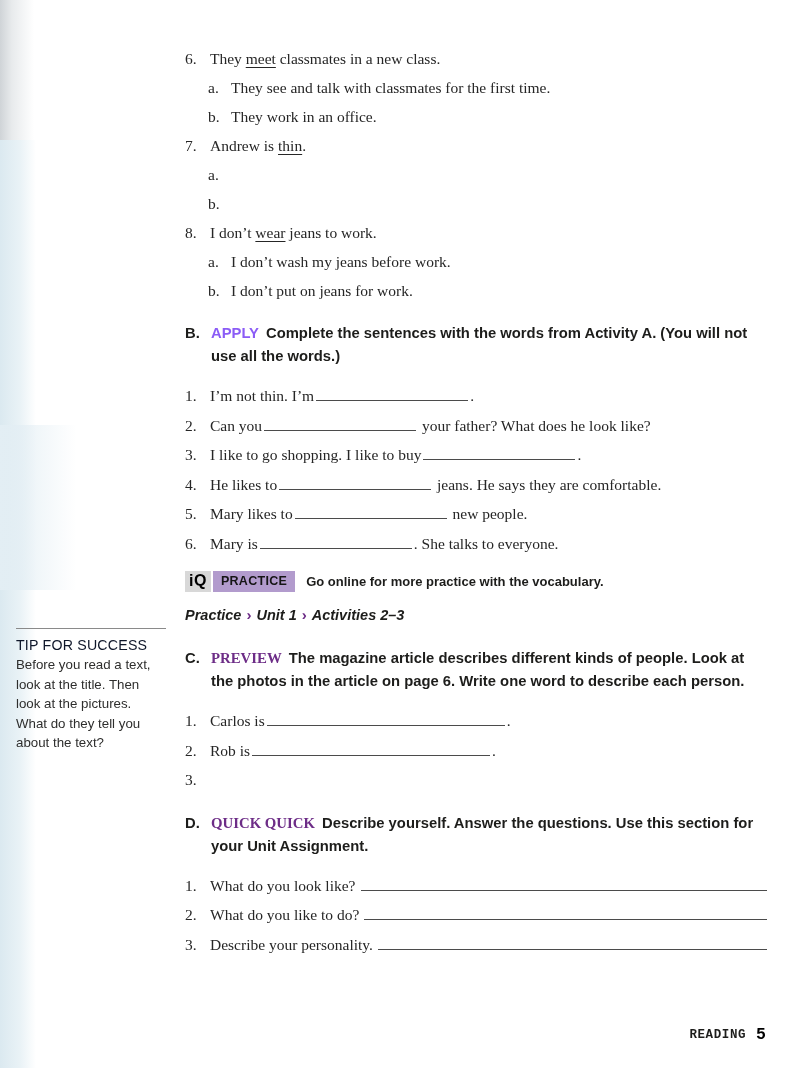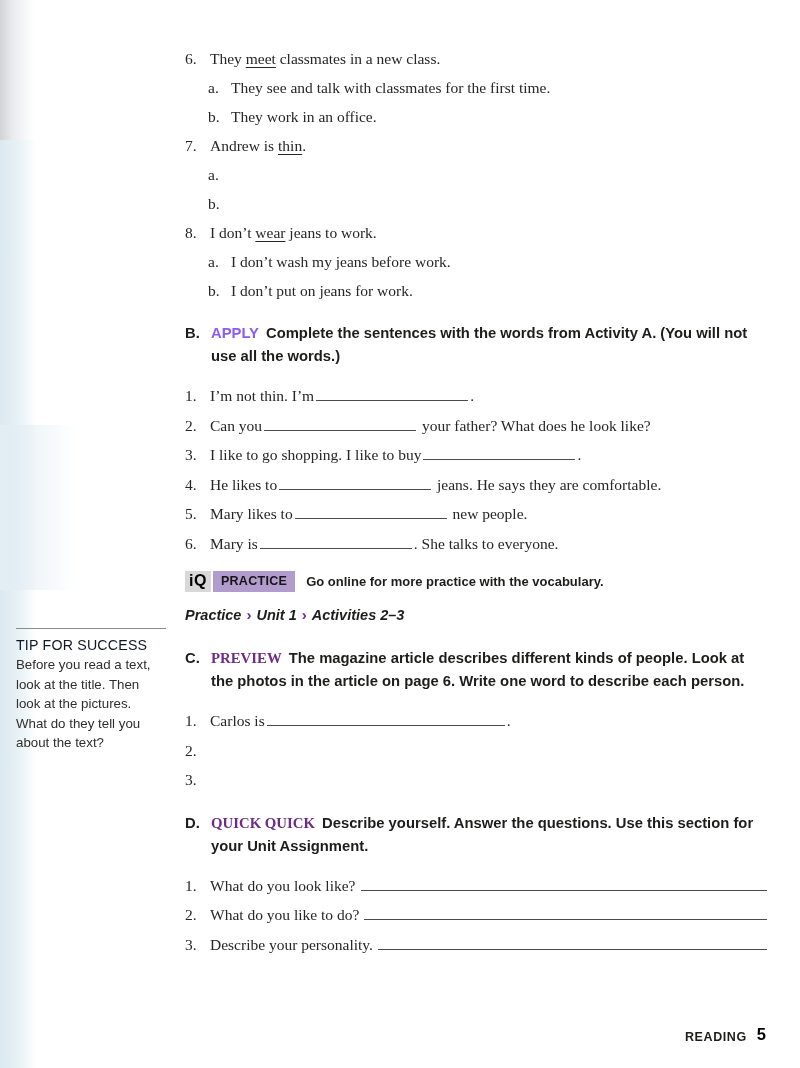--- a/index.html
+++ b/index.html
@@ -96,22 +96,22 @@
     position: absolute; left: 16px; top: 628px; width: 150px;
     font-family: "Liberation Sans", sans-serif; color: #2e2e2d;
   }
   .tip-rule { border-top: 1.4px solid #8a8a8a; width: 150px; margin-bottom: 8px; }
   .tip-title { font-size: 14.2px; font-weight: normal; color: #0f172a; letter-spacing: 0.2px; }
   .tip-body { margin-top: 2px; font-size: 13.3px; line-height: 19.5px; }
 
   
   .page-footer {
     position: absolute; right: 34px; bottom: 24px;
-    font-family: Liberation Sans, sans-serif;
-    display: flex; align-items: flex-end; padding-left: 16px;
+    font-family: Liberation Mono, monospace;
+    display: flex; align-items: center; padding-left: 16px;
   }
   .footer-label { font-weight: bold; font-size: 12.5px; color: #1d1d1b; letter-spacing: 0.6px; }
   .footer-page { font-weight: bold; font-size: 16.5px; color: #000; margin-left: 10px; }
 </style>
 </head>
 <body>
 
 <div class="page">
   <div class="scan-edge-gray"></div>
   <div class="scan-edge-blue"></div>
@@ -213,20 +213,21 @@
         <span class="letter">C.</span>
         <div class="htext"><span class="kw purple">PREVIEW</span><span>The magazine article describes different kinds of people. Look at the photos in the article on page 6. Write one word to describe each person.</span></div>
       </div>
       <div class="fill-items">
         <div class="row">
           <span class="num">1.</span>
           <span><span>Carlos is</span><span class="blank w230"></span><span>.</span></span>
         </div>
         <div class="row">
           <span class="num">2.</span>
+          <span><span>Rob is</span><span class="blank w230"></span><span>.</span></span>
         </div>
         <div class="row">
           <span class="num">3.</span>
         </div>
       </div>
     </section>
 
     <section class="sec-d">
       <div class="activity-heading">
         <span class="letter">D.</span>

